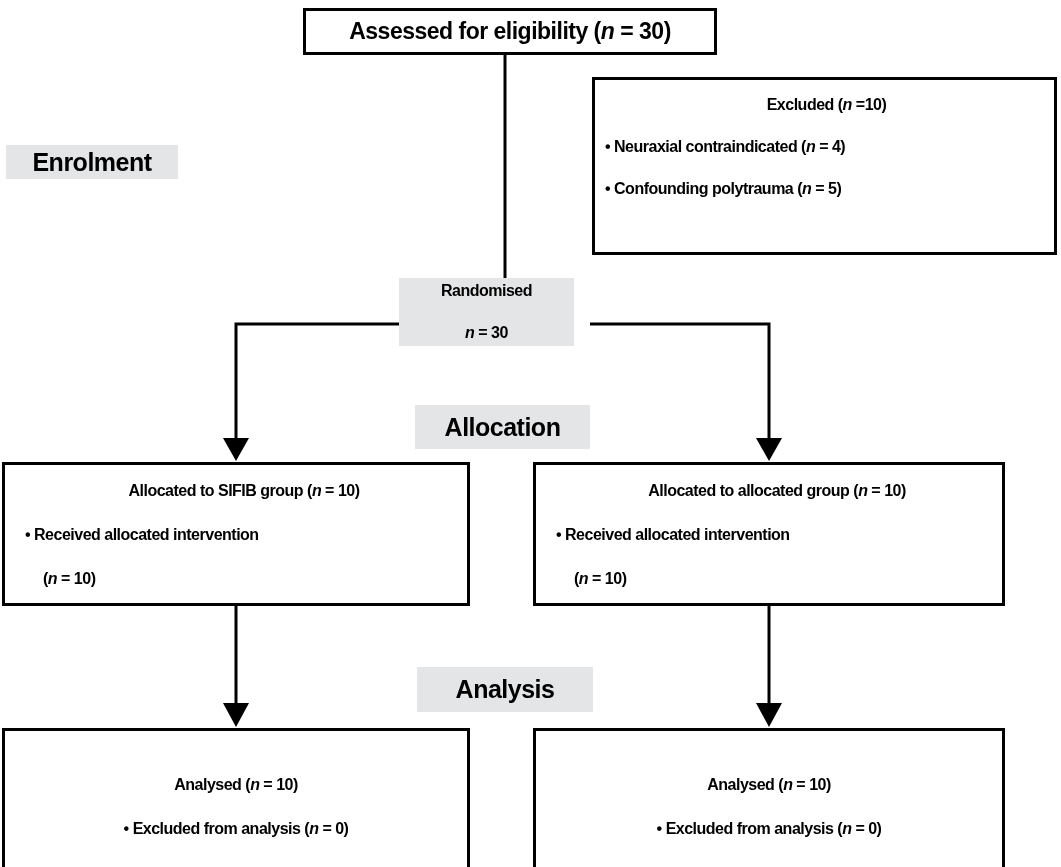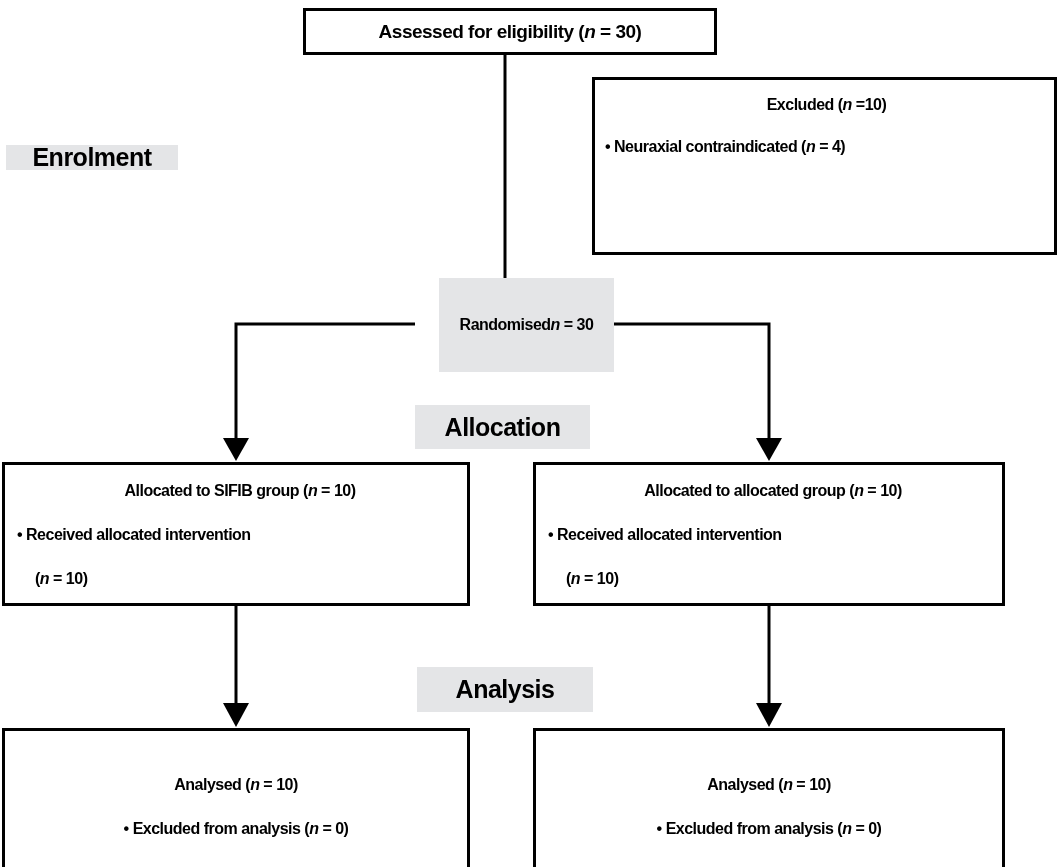--- a/index.html
+++ b/index.html
@@ -42,31 +42,31 @@
     letter-spacing: -0.5px;
     white-space: nowrap;
     line-height: 42px;
   }
   .em { font-style: italic; }
   .center { text-align: center; }
   .left { text-align: left; }
   
   #assessed-box { left: 303px; top: 8px; width: 414px; height: 47px;
     display: flex; align-items: center; justify-content: center; }
-  #assessed-box .tline { font-size: 19px; line-height: 23px; }
+  #assessed-box .tline { font-size: 23px; line-height: 23px; }
   #excluded-box { left: 592px; top: 77px; width: 465px; height: 178px;
     padding: 4px 6px 0 10px; }
   #excluded-box .tline { line-height: 42px; }
-  #randomised-node { left: 439px; top: 278px; width: 175px; height: 94px;
-    }
+  #randomised-node { left: 399px; top: 278px; width: 175px; height: 68px;
+    flex-direction: column; }
   #randomised-node .tline { line-height: 42px; }
-  #enrolment-label { left: 6px; top: 145px; width: 172px; height: 25px; }
+  #enrolment-label { left: 6px; top: 145px; width: 172px; height: 34px; }
   #allocation-label { left: 415px; top: 405px; width: 175px; height: 44px; }
   #analysis-label { left: 417px; top: 667px; width: 176px; height: 45px; }
-  .alloc-box { top: 462px; height: 144px; padding: 4px 4px 0 12px; }
+  .alloc-box { top: 462px; height: 144px; padding: 4px 4px 0 20px; }
   #alloc-left-box { left: 2px; width: 468px; }
   #alloc-right-box { left: 533px; width: 472px; }
   .alloc-box .tline { line-height: 44px; }
   .alloc-indent { padding-left: 18px; }
   .analysed-box { top: 728px; height: 158px;
     display: flex; flex-direction: column; align-items: center; justify-content: center; }
   #analysed-left-box { left: 2px; width: 468px; }
   #analysed-right-box { left: 533px; width: 472px; }
   .analysed-box .tline { line-height: 44px; }
   #connectors { position: absolute; left: 0; top: 0; pointer-events: none; }
@@ -88,20 +88,21 @@
     <polygon points="756,703 782,703 769,727" fill="#000"></polygon>
   </svg>
 
   <div id="assessed-box" class="box">
     <div class="tline center"><span>Assessed for eligibility (</span><span class="em">n</span><span> = 30)</span></div>
   </div>
 
   <div id="excluded-box" class="box">
     <div class="tline center"><span>Excluded (</span><span class="em">n</span><span> =10)</span></div>
     <div class="tline left"><span>• Neuraxial contraindicated (</span><span class="em">n</span><span> = 4)</span></div>
+    <div class="tline left"><span>• Confounding polytrauma (</span><span class="em">n</span><span> = 5)</span></div>
   </div>
 
   <div id="enrolment-label" class="glabel">
     <span>Enrolment</span>
   </div>
   <div id="allocation-label" class="glabel">
     <span>Allocation</span>
   </div>
   <div id="analysis-label" class="glabel">
     <span>Analysis</span>

